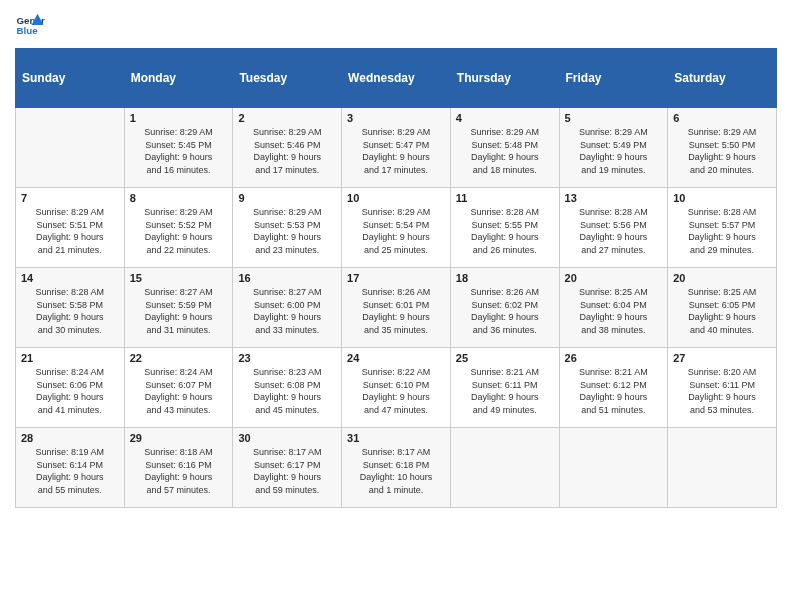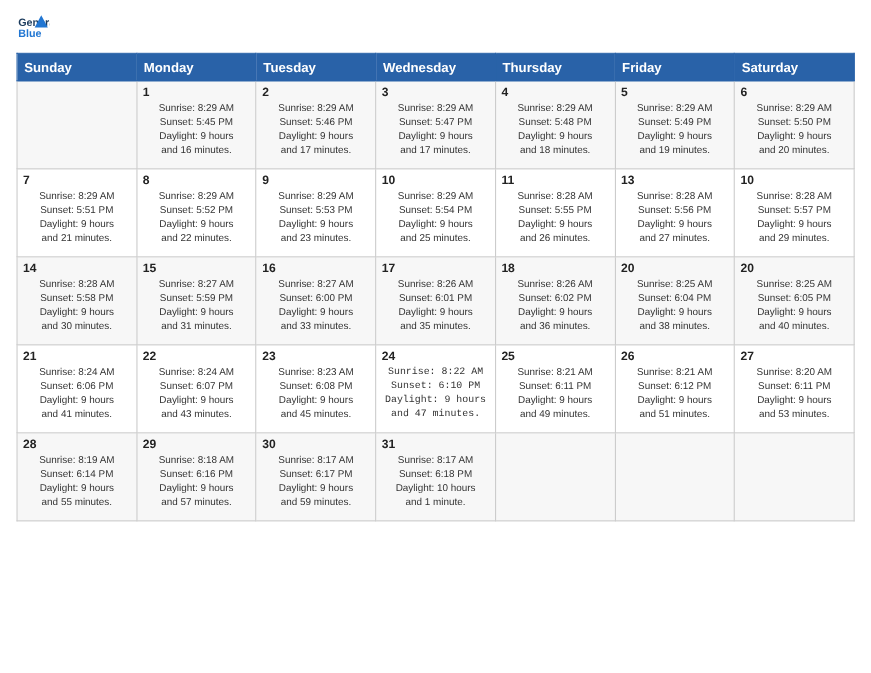--- a/index.html
+++ b/index.html
@@ -51,21 +51,21 @@
     }
     table {
       width: 100%;
       border-collapse: collapse;
       table-layout: fixed;
     }
     thead tr th {
       background-color: #2962a8;
       color: #fff;
       text-align: left;
-      padding: 5px 6px;
+      padding: 22px 6px;
       font-size: 12px;
       font-weight: bold;
       border: 1px solid #2962a8;
     }
     tbody tr td {
       border: 1px solid #ccc;
       vertical-align: top;
       padding: 4px 5px;
       font-size: 9.5px;
       color: #222;
@@ -292,21 +292,21 @@
           </td>
           <td>
             <span class="day-num">23</span>
             <div class="cell-text" style="white-space: pre-line;">Sunrise: 8:23 AM
 Sunset: 6:08 PM
 Daylight: 9 hours
 and 45 minutes.</div>
           </td>
           <td>
             <span class="day-num">24</span>
-            <div class="cell-text" style="white-space: pre-line; font-family: Liberation Mono, monospace;">Sunrise: 8:22 AM
+            <div class="cell-text" style="white-space: pre-line;">Sunrise: 8:22 AM
 Sunset: 6:10 PM
 Daylight: 9 hours
 and 47 minutes.</div>
           </td>
           <td>
             <span class="day-num">25</span>
             <div class="cell-text" style="white-space: pre-line;">Sunrise: 8:21 AM
 Sunset: 6:11 PM
 Daylight: 9 hours
 and 49 minutes.</div>

